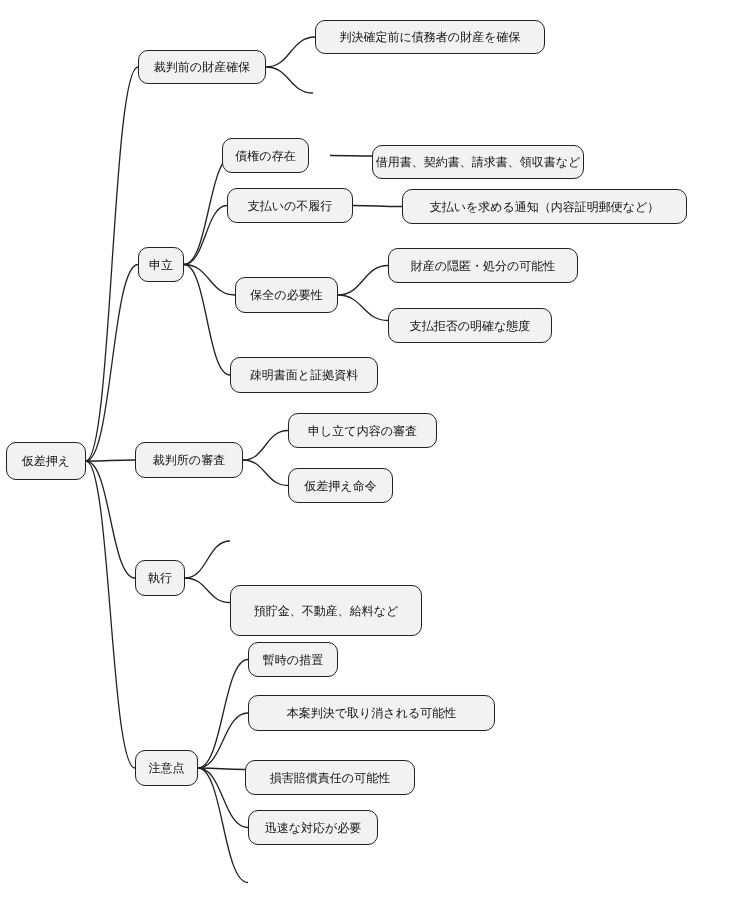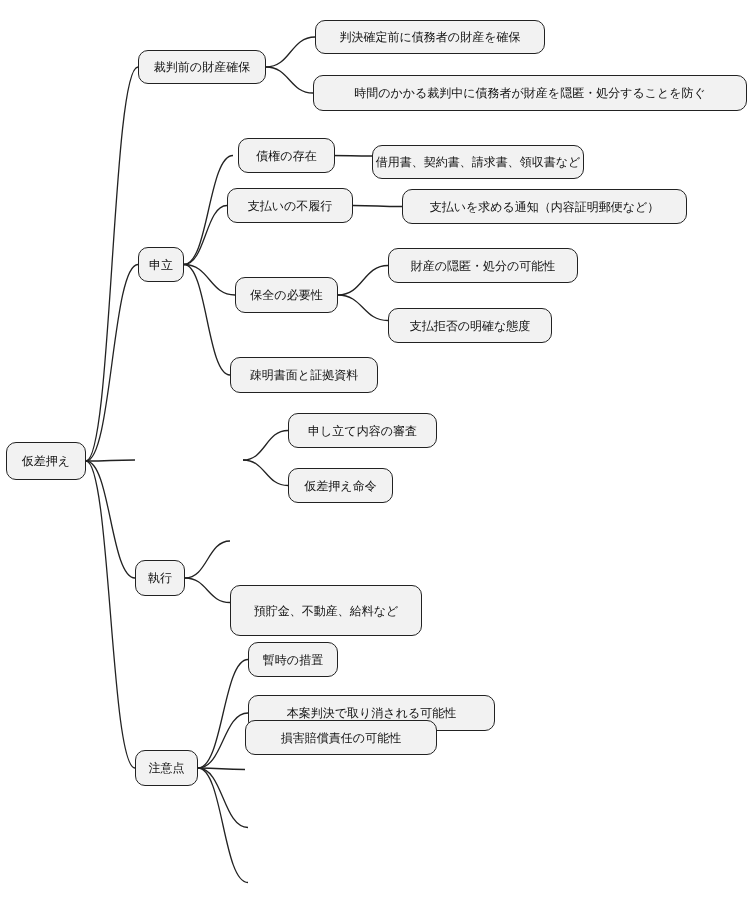--- a/index.html
+++ b/index.html
@@ -47,35 +47,36 @@
       <path d="M 198 768 C 223 768, 223 713, 248 713"></path>
       <path d="M 198 768 C 221.5 768, 221.5 769.5, 245 769.5"></path>
       <path d="M 198 768 C 223 768, 223 827.5, 248 827.5"></path>
       <path d="M 198 768 C 223 768, 223 882.5, 248 882.5"></path>
     </svg>
 
   <div class="node" id="root" style="left:6px;top:442px;width:80px;height:38px">仮差押え</div>
 
   <div class="node" id="n1" style="left:138px;top:50px;width:128px;height:34px">裁判前の財産確保</div>
   <div class="node" id="n1c1" style="left:315px;top:20px;width:230px;height:34px">判決確定前に債務者の財産を確保</div>
-  <div class="node" id="n1c2" style="left:313px;top:75px;width:434px;height:36px">時間のかかる裁判中に債務者が財産を隠匿・処分することを防ぐ</div>
 
   <div class="node" id="n2" style="left:138px;top:247px;width:46px;height:35px">申立</div>
-  <div class="node" id="n2c1" style="left:238px;top:138px;width:97px;height:35px">債権の存在</div>
+  <div class="node" id="n2c1" style="left:222px;top:138px;width:87px;height:35px">債権の存在</div>
   <div class="node" id="n2c1c1" style="left:372px;top:145px;width:212px;height:34px">借用書、契約書、請求書、領収書など</div>
   <div class="node" id="n2c2" style="left:227px;top:188px;width:126px;height:35px">支払いの不履行</div>
   <div class="node" id="n2c2c1" style="left:402px;top:189px;width:285px;height:35px">支払いを求める通知（内容証明郵便など）</div>
   <div class="node" id="n2c3" style="left:235px;top:277px;width:103px;height:36px">保全の必要性</div>
   <div class="node" id="n2c3c1" style="left:388px;top:248px;width:190px;height:35px">財産の隠匿・処分の可能性</div>
   <div class="node" id="n2c3c2" style="left:388px;top:308px;width:164px;height:35px">支払拒否の明確な態度</div>
   <div class="node" id="n2c4" style="left:230px;top:357px;width:148px;height:36px">疎明書面と証拠資料</div>
 
+  <div class="node" id="n3" style="left:135px;top:442px;width:108px;height:36px">裁判所の審査</div>
   <div class="node" id="n3c1" style="left:288px;top:413px;width:149px;height:35px">申し立て内容の審査</div>
   <div class="node" id="n3c2" style="left:288px;top:468px;width:105px;height:35px">仮差押え命令</div>
 
   <div class="node" id="n4" style="left:135px;top:560px;width:50px;height:36px">執行</div>
   <div class="node" id="n4c2" style="left:230px;top:585px;width:192px;height:51px">預貯金、不動産、給料など</div>
 
   <div class="node" id="n5" style="left:135px;top:750px;width:63px;height:36px">注意点</div>
   <div class="node" id="n5c1" style="left:248px;top:642px;width:90px;height:35px">暫時の措置</div>
   <div class="node" id="n5c2" style="left:248px;top:695px;width:247px;height:36px">本案判決で取り消される可能性</div>
-  <div class="node" id="n5c3" style="left:245px;top:720px;width:192px;height:35px">損害賠償責任の可能性</div>
+  <div class="node" id="n5c3" style="left:245px;top:760px;width:170px;height:35px">損害賠償責任の可能性</div>
+  <div class="node" id="n5c4" style="left:248px;top:810px;width:130px;height:35px">迅速な対応が必要</div>
 </div>
 
 </body></html>

